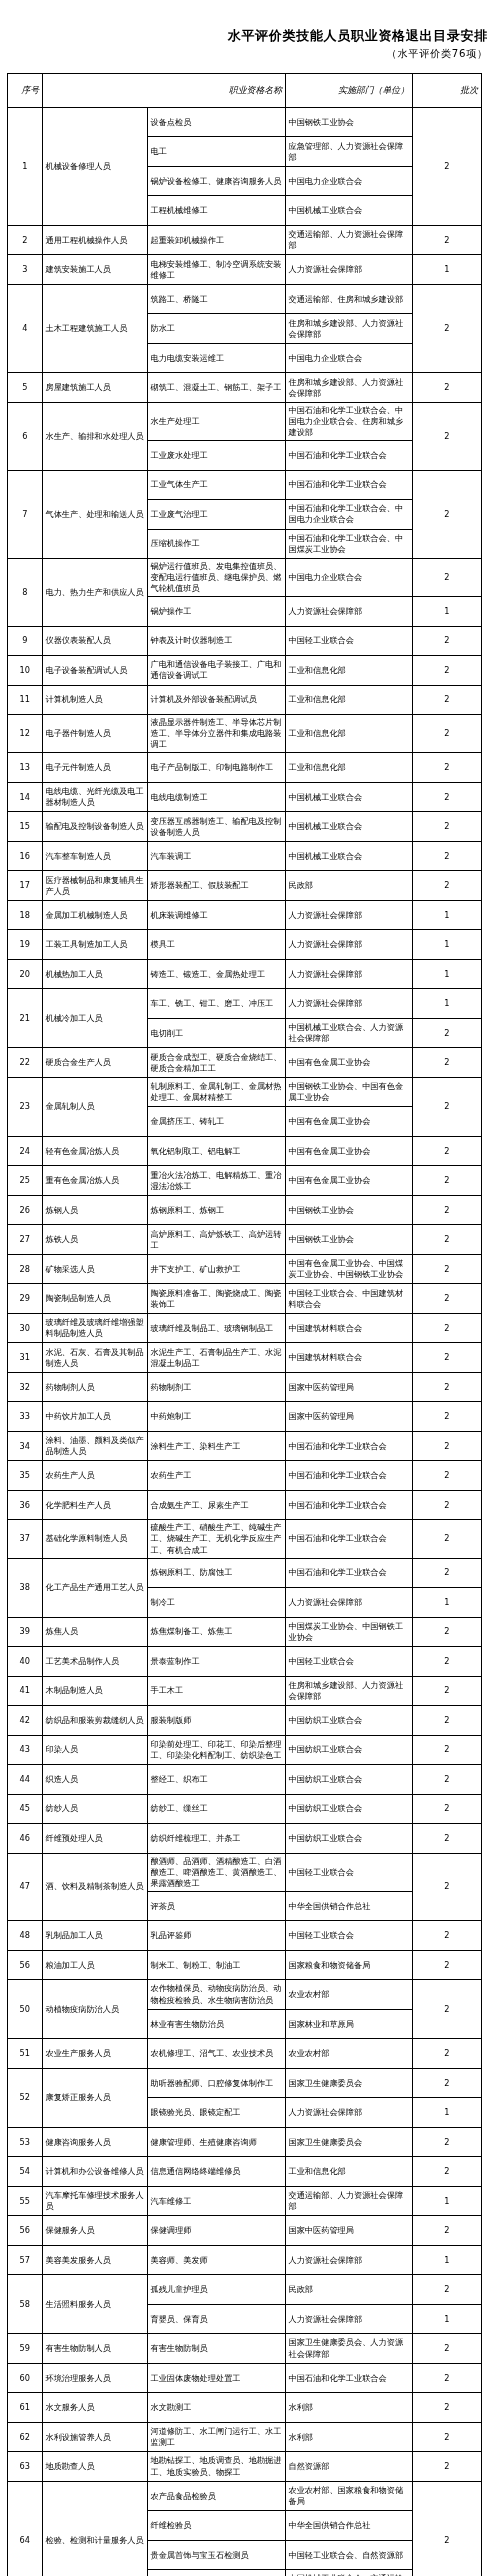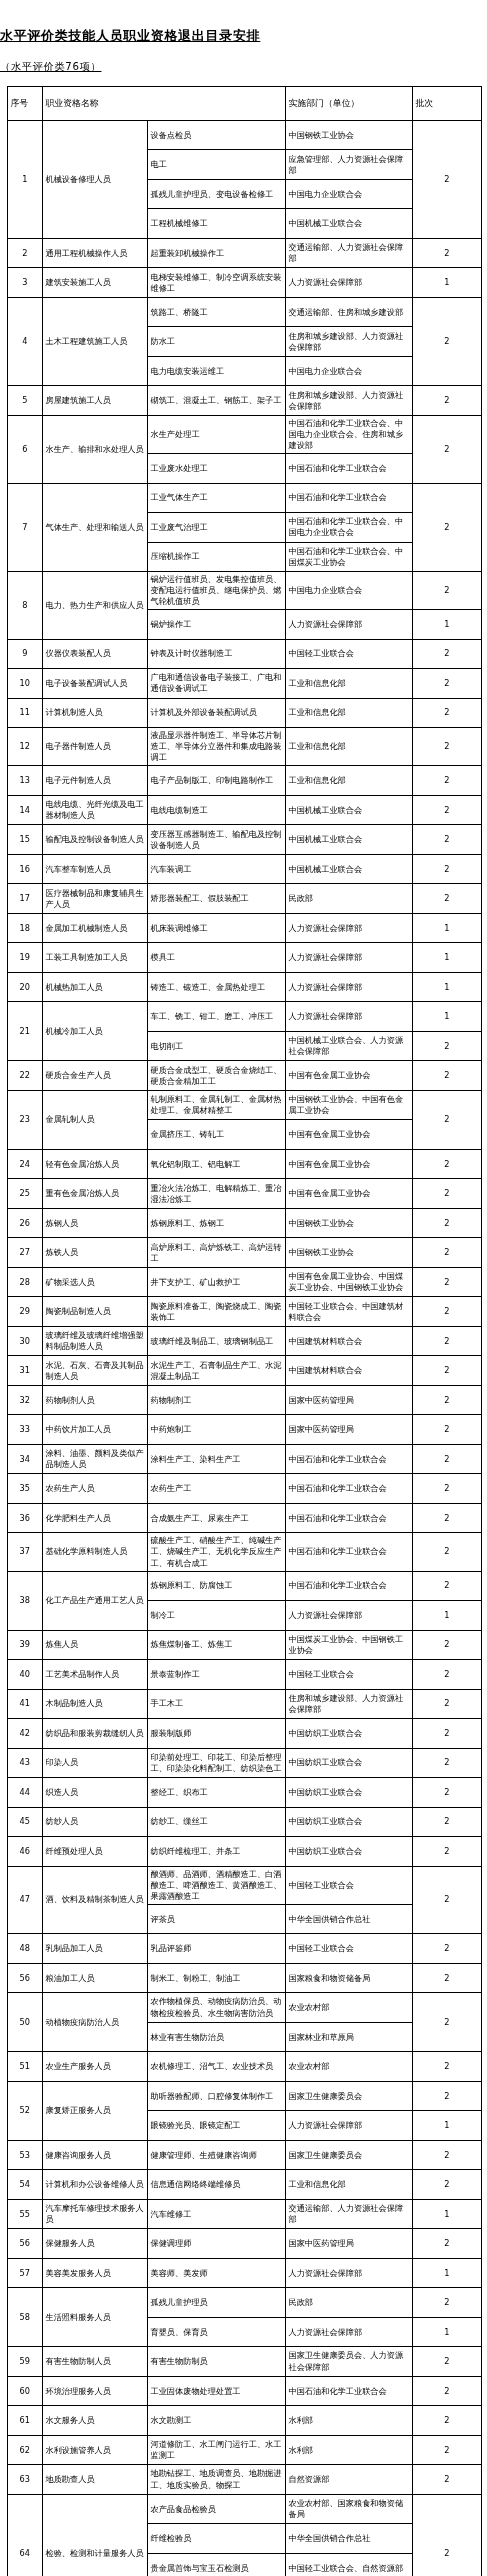--- a/index.html
+++ b/index.html
@@ -9,31 +9,31 @@
     width: 488px;
     font-family: "DejaVu Sans", "Liberation Sans", sans-serif;
     color: #000000;
   }
   .page {
     width: 488px;
     min-height: 2576px;
     box-sizing: border-box;
     padding-top: 27px;
   }
-  .title-block { text-align: left; margin-bottom: 12.3px; text-decoration: underline; }
+  .title-block { text-align: right; margin-bottom: 12.3px; }
   .doc-title {
     font-size: 13px;
     font-weight: bold;
     letter-spacing: 0.7px;
     line-height: 1.35;
   }
   .doc-subtitle {
     font-size: 10.2px;
     font-weight: normal;
-    margin-top: 15px;
+    margin-top: 2px;
     letter-spacing: 0.7px;
   }
   table.directory {
     border-collapse: collapse;
     table-layout: fixed;
     width: 475px;
     margin-left: 6.8px;
     border: 1.4px solid #000;
   }
   table.directory th, table.directory td {
@@ -41,22 +41,23 @@
     font-size: 8.2px;
     line-height: 1.35;
     padding: 2px 2.7px;
     vertical-align: middle;
     word-break: break-all;
     overflow-wrap: break-word;
   }
   table.directory th {
     font-weight: normal;
     height: 29px;
-    text-align: left;
+    text-align: right;
     font-size: 8.9px;
+    font-style: italic;
   }
   td.c-no { text-align: center; }
   td.c-group { text-align: left; }
   td.c-name { text-align: left; }
   td.c-dept { text-align: left; }
   td.c-batch { text-align: center; }
   table.directory td { height: 24.5px; }
 </style>
 </head>
 <body>
@@ -89,21 +90,21 @@
           <td class="c-group" rowspan="4">机械设备修理人员</td>
           <td class="c-name">设备点检员</td>
           <td class="c-dept">中国钢铁工业协会</td>
           <td class="c-batch" rowspan="4">2</td>
         </tr>
         <tr>
           <td class="c-name">电工</td>
           <td class="c-dept">应急管理部、人力资源社会保障部</td>
         </tr>
         <tr>
-          <td class="c-name">孤残儿童护理员、变电设备检修工</td>
+          <td class="c-name">锅炉设备检修工、健康咨询服务人员</td>
           <td class="c-dept">中国电力企业联合会</td>
         </tr>
         <tr>
           <td class="c-name">工程机械维修工</td>
           <td class="c-dept">中国机械工业联合会</td>
         </tr>
         <tr>
           <td class="c-no">2</td>
           <td class="c-group">通用工程机械操作人员</td>
           <td class="c-name">起重装卸机械操作工</td>

